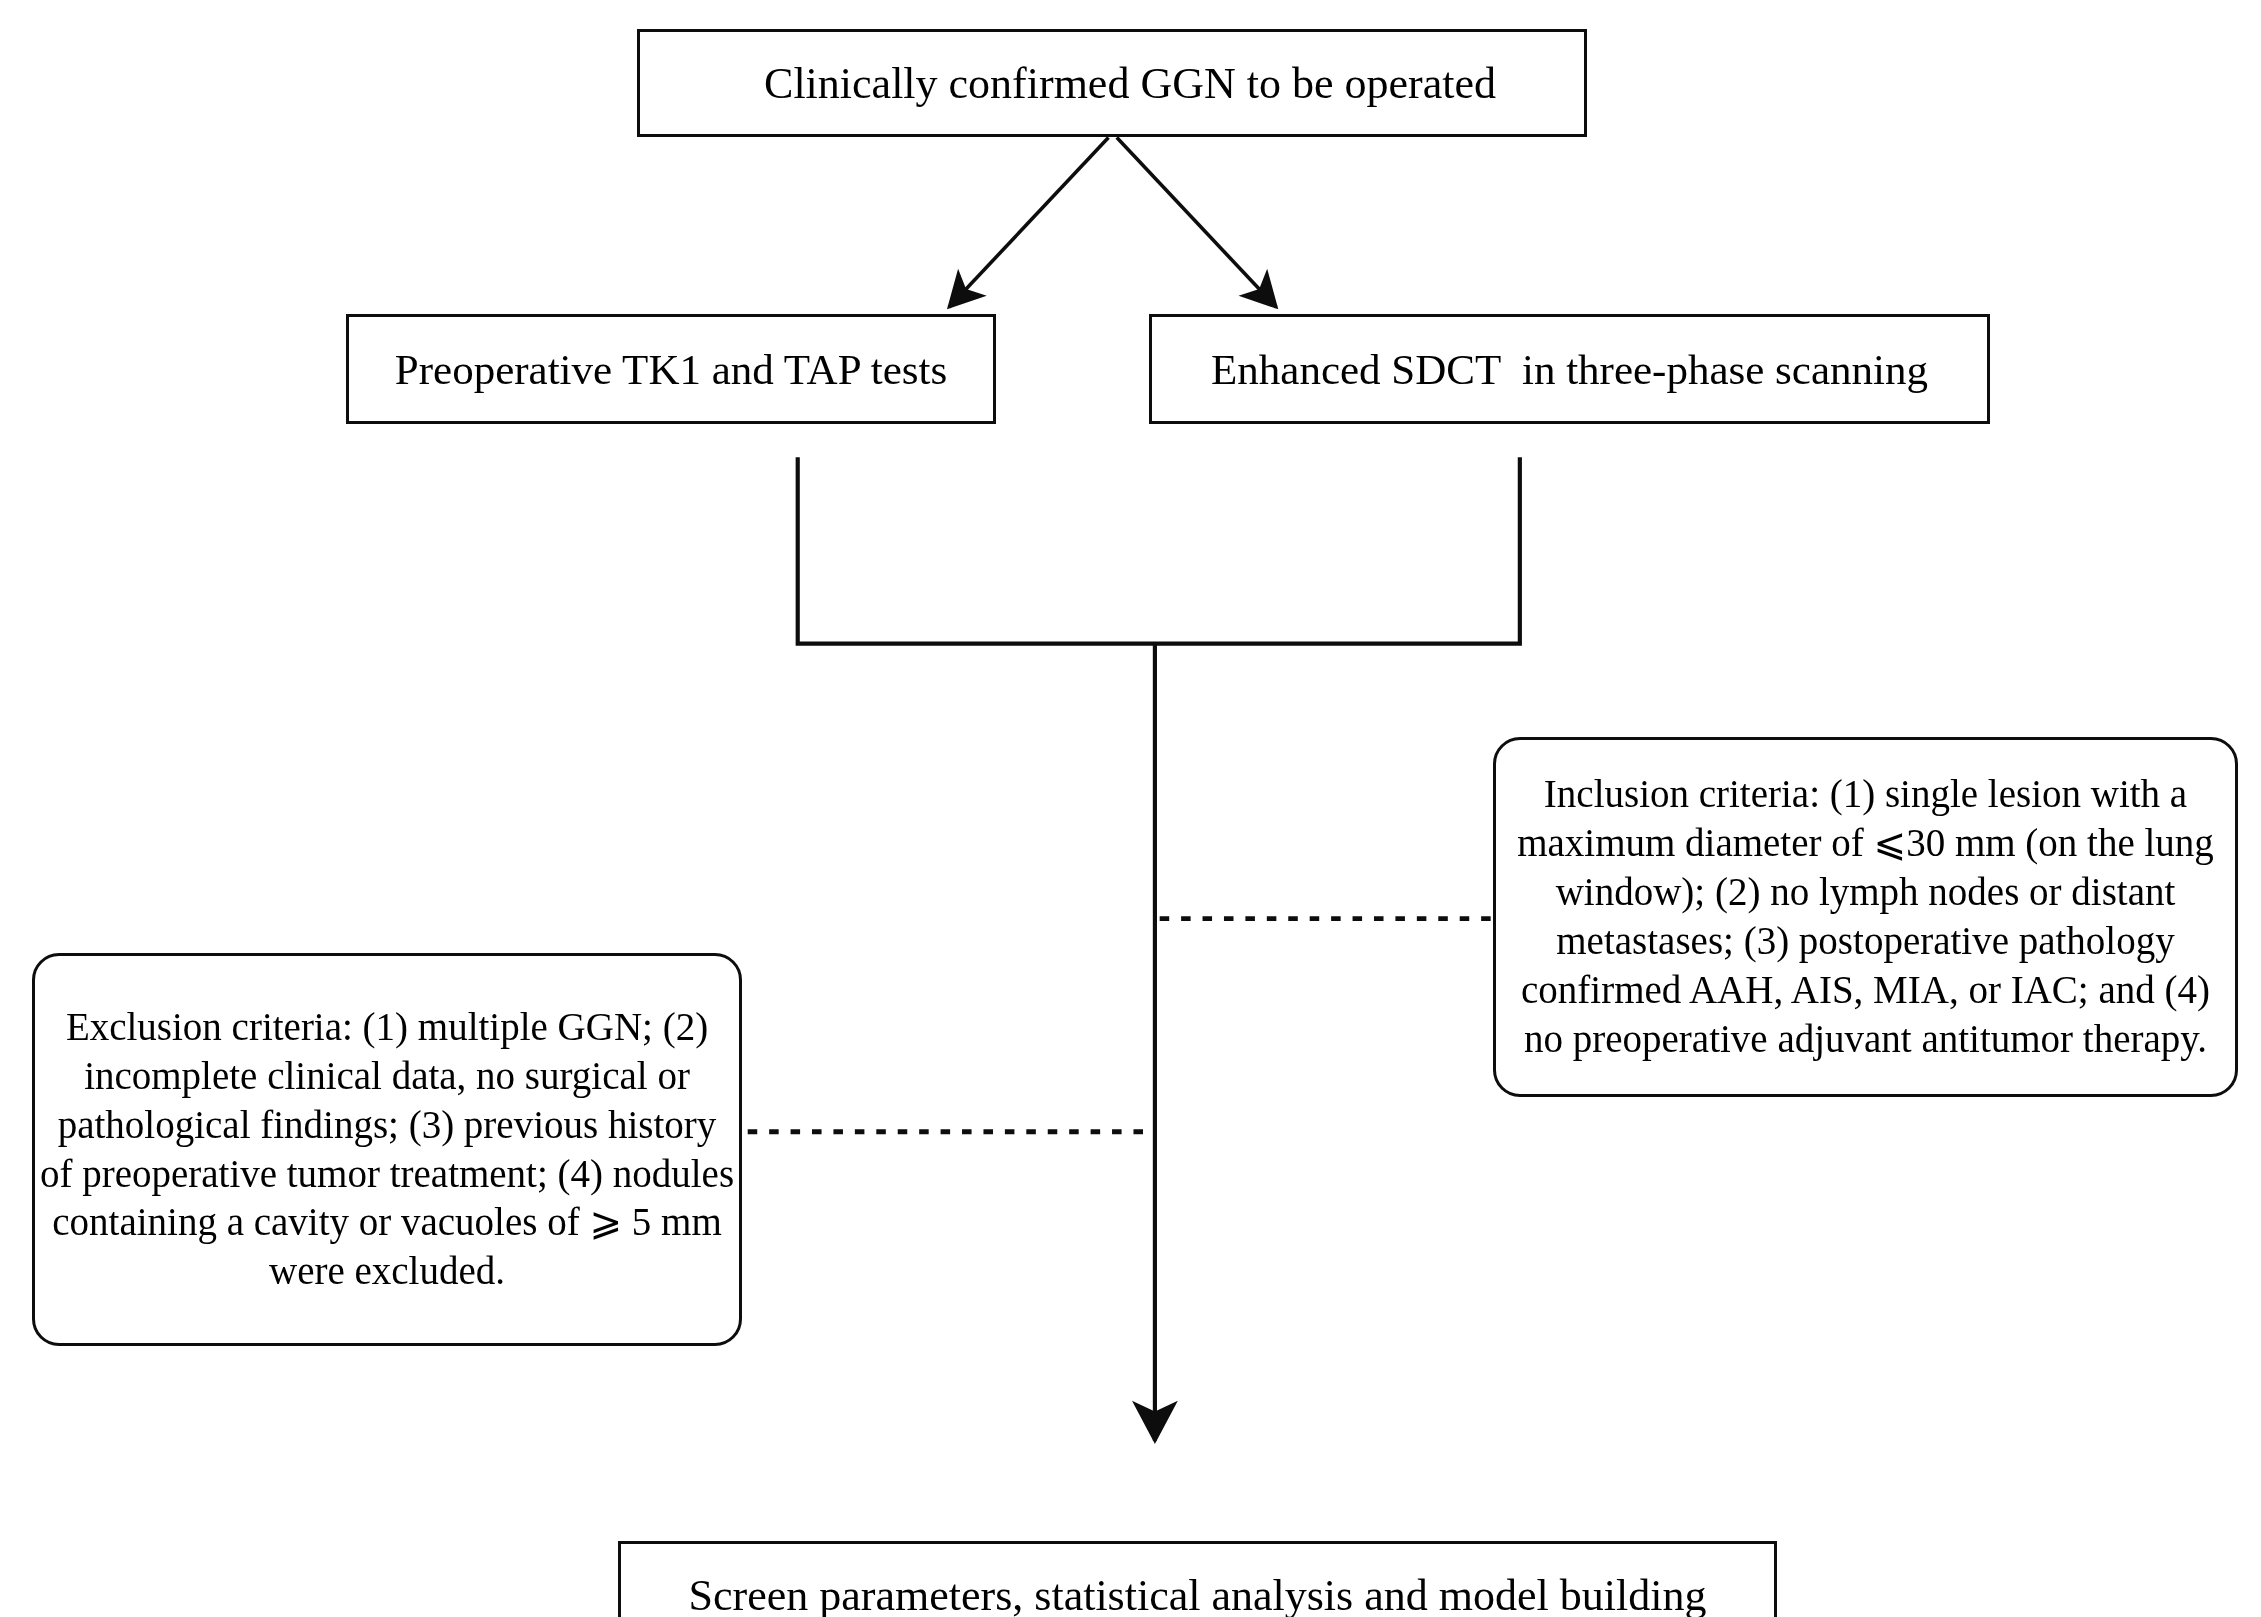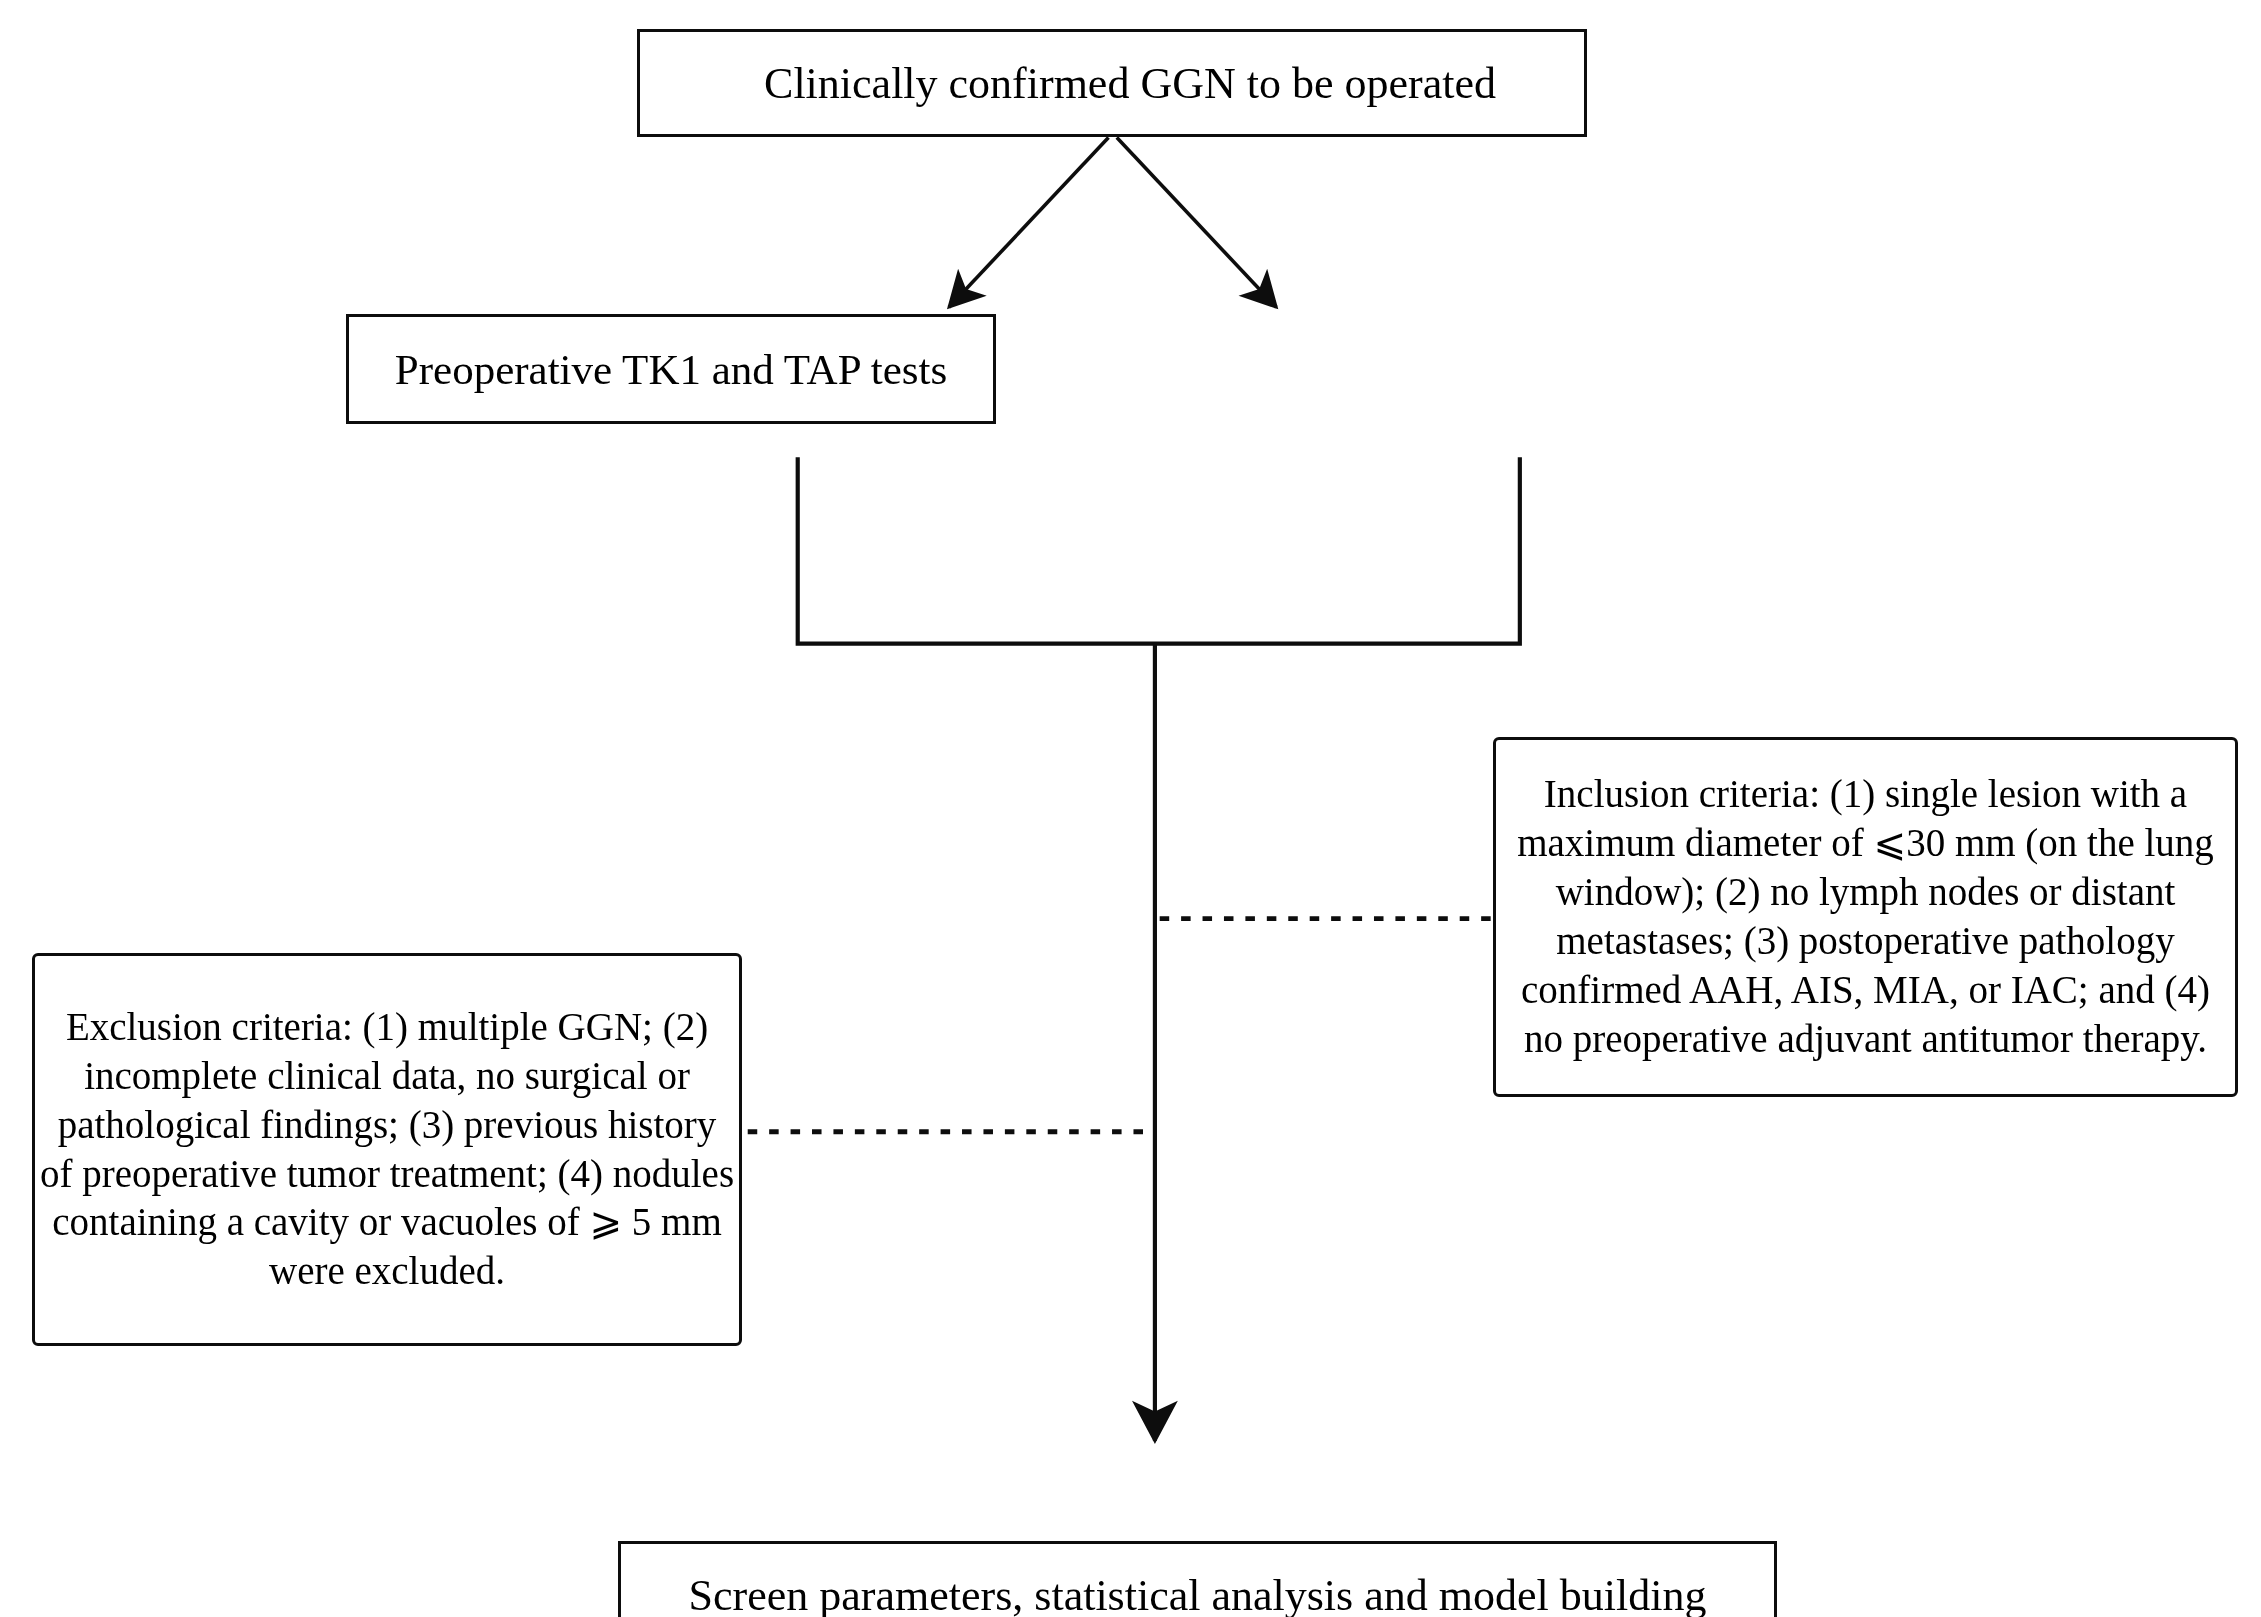--- a/index.html
+++ b/index.html
@@ -37,21 +37,21 @@
     align-items: center;
     justify-content: center;
     text-align: center;
     z-index: 2;
   }
   .rect-node {
     border: 3px solid #0d0d0d;
   }
   .round-node {
     border: 3px solid #0d0d0d;
-    border-radius: 6px;
+    border-radius: 27px;
   }
   .node .txt {
     display: block;
     width: 100%;
     white-space: pre-wrap;
   }
 
   
   #node-top {
     left: 637px;  top: 29px;
@@ -114,20 +114,23 @@
   </svg>
 
   <div class="node rect-node" id="node-top">
     <span class="txt">Clinically confirmed GGN to be operated</span>
   </div>
 
   <div class="node rect-node" id="node-tk1">
     <span class="txt">Preoperative TK1 and TAP tests</span>
   </div>
 
+  <div class="node rect-node" id="node-sdct">
+    <span class="txt">Enhanced SDCT  in three-phase scanning</span>
+  </div>
 
   <div class="node round-node" id="node-inclusion">
     <span class="txt">Inclusion criteria: (1) single lesion with a maximum diameter of ⩽30 mm (on the lung window); (2) no lymph nodes or distant metastases; (3) postoperative pathology confirmed AAH, AIS, MIA, or IAC; and (4) no preoperative adjuvant antitumor therapy.</span>
   </div>
 
   <div class="node round-node" id="node-exclusion">
     <span class="txt">Exclusion criteria: (1) multiple GGN; (2) incomplete clinical data, no surgical or pathological findings; (3) previous history of preoperative tumor treatment; (4) nodules containing a cavity or vacuoles of ⩾ 5 mm were excluded.</span>
   </div>
 
   <div class="node rect-node" id="node-bottom">

